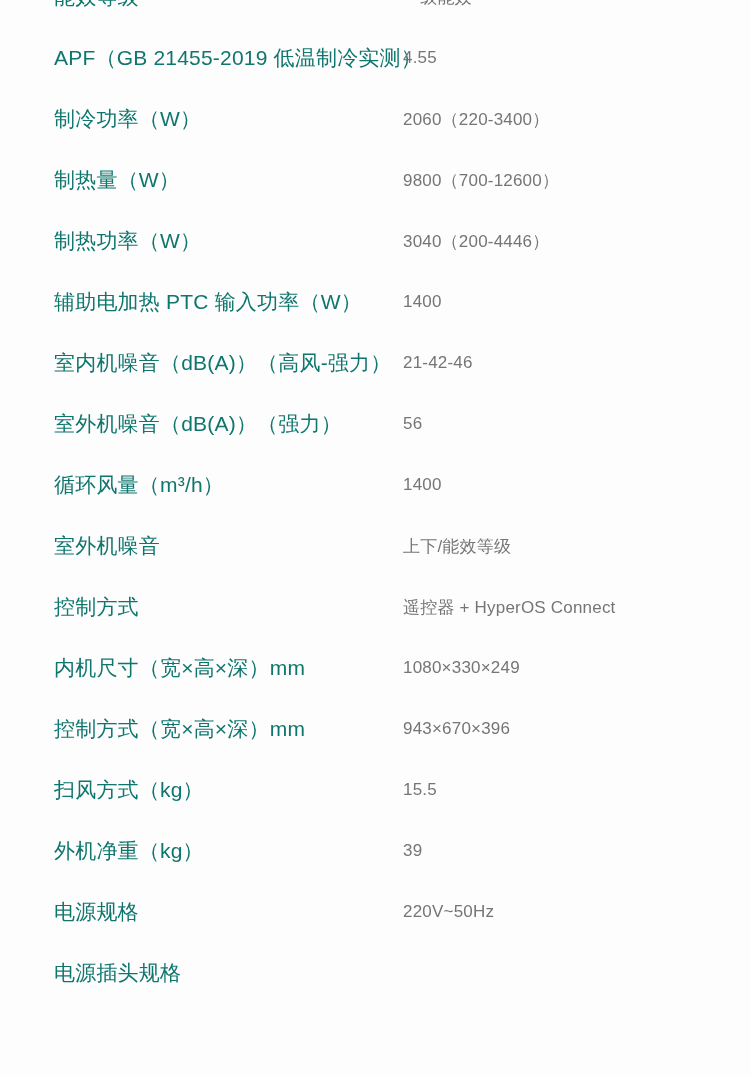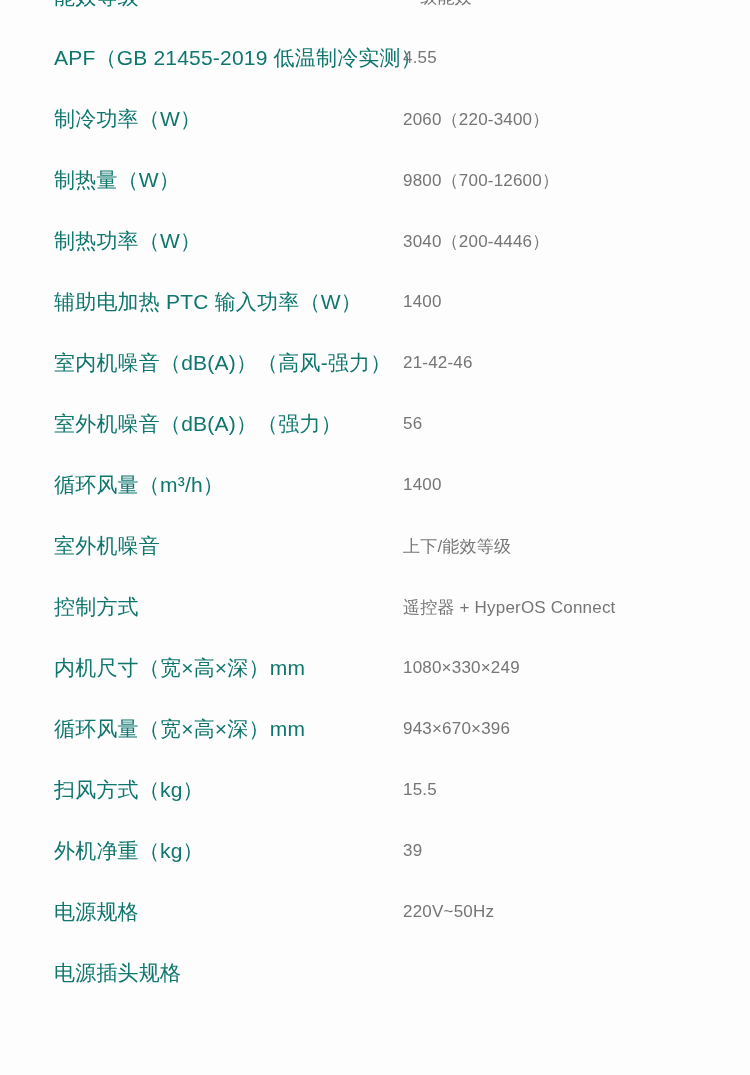--- a/index.html
+++ b/index.html
@@ -89,21 +89,21 @@
     </div>
     <div class="spec-row">
       <span class="spec-label">控制方式</span>
       <span class="spec-value">遥控器 + HyperOS Connect</span>
     </div>
     <div class="spec-row">
       <span class="spec-label">内机尺寸（宽×高×深）mm</span>
       <span class="spec-value">1080×330×249</span>
     </div>
     <div class="spec-row">
-      <span class="spec-label">循环风量（宽×高×深）mm</span>
+      <span class="spec-label">控制方式（宽×高×深）mm</span>
       <span class="spec-value">943×670×396</span>
     </div>
     <div class="spec-row">
       <span class="spec-label">扫风方式（kg）</span>
       <span class="spec-value">15.5</span>
     </div>
     <div class="spec-row">
       <span class="spec-label">外机净重（kg）</span>
       <span class="spec-value">39</span>
     </div>

